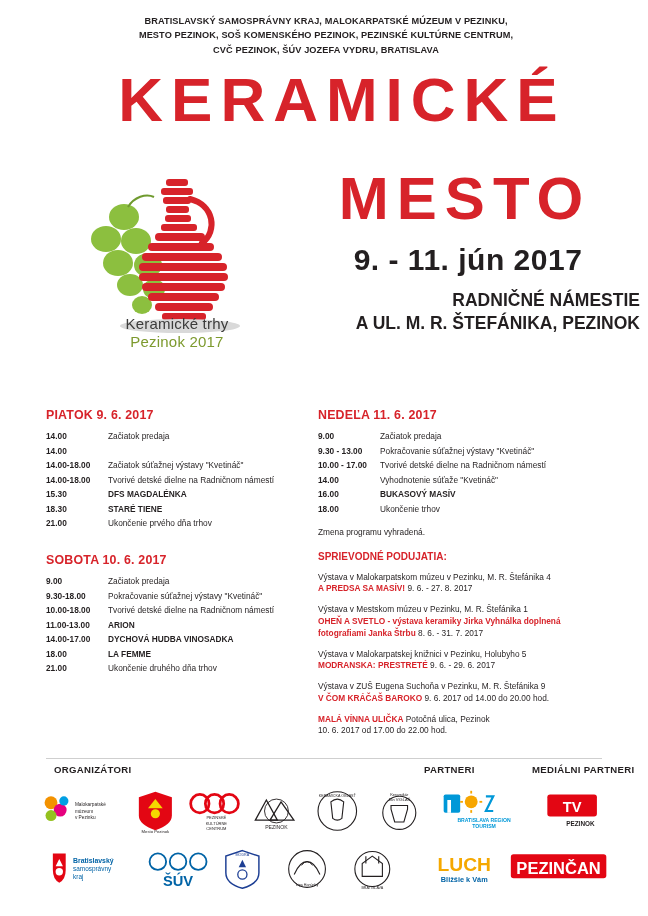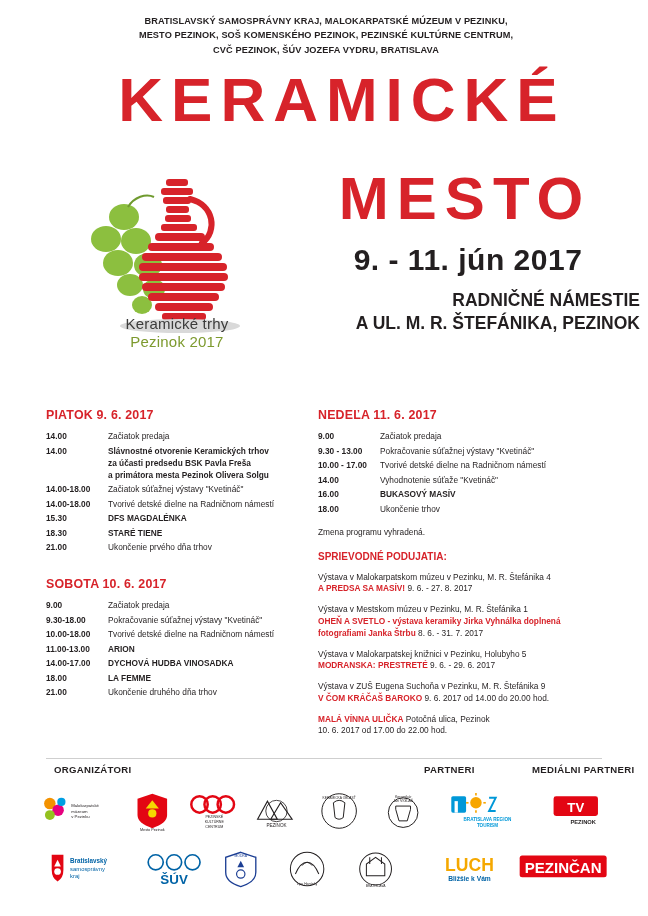--- a/index.html
+++ b/index.html
@@ -183,21 +183,21 @@
   .ph-org { left: 54px; }
   .ph-part { left: 424px; }
   .ph-med { left: 532px; }
 
   .logos-row {
     position: absolute;
     left: 0;
     width: 648px;
     display: flex;
     align-items: center;
-    gap: 10px;
+    gap: 2px;
     padding: 0 40px;
   }
   .logos-row-1 { top: 782px; height: 58px; }
   .logos-row-2 { top: 840px; height: 58px; }
 
   .logo-box {
     display: flex;
     align-items: center;
     justify-content: center;
     font-size: 6px;
@@ -286,25 +286,20 @@
     <div class="col col-left">
 
       <div class="day-title">PIATOK 9. 6. 2017</div>
 
       <div class="evt">
         <div class="t">14.00</div>
         <div class="d">Začiatok predaja</div>
       </div>
       <div class="evt bold">
         <div class="t">14.00</div>
-        <div class="d">
-          <span>Slávnostné otvorenie Keramických trhov</span>
-          <span class="sub">za účasti predsedu BSK Pavla Freša</span>
-          <span class="sub">a primátora mesta Pezinok Olivera Solgu</span>
-        </div>
       </div>
       <div class="evt">
         <div class="t">14.00-18.00</div>
         <div class="d">Začiatok súťažnej výstavy "Kvetináč"</div>
       </div>
       <div class="evt">
         <div class="t">14.00-18.00</div>
         <div class="d">Tvorivé detské dielne na Radničnom námestí</div>
       </div>
       <div class="evt bold">

